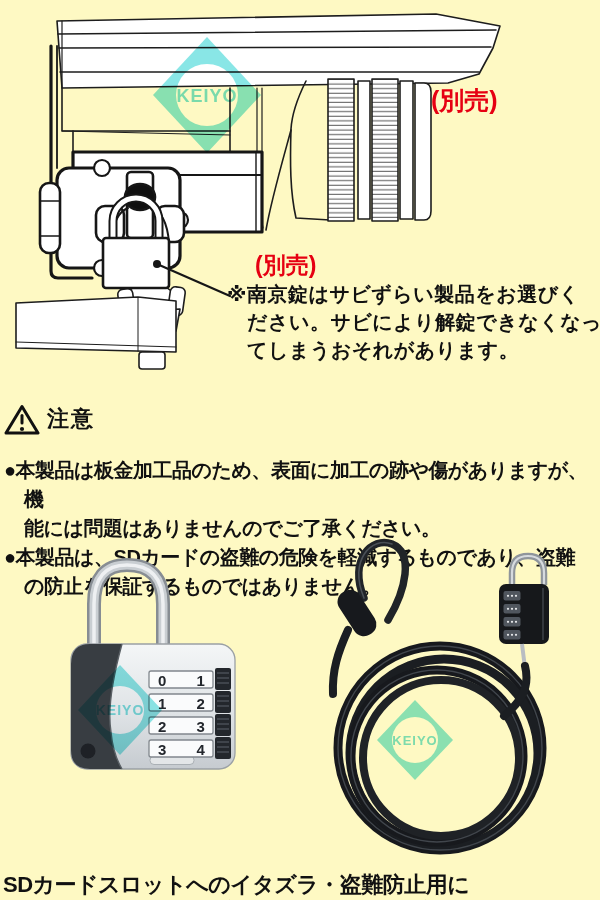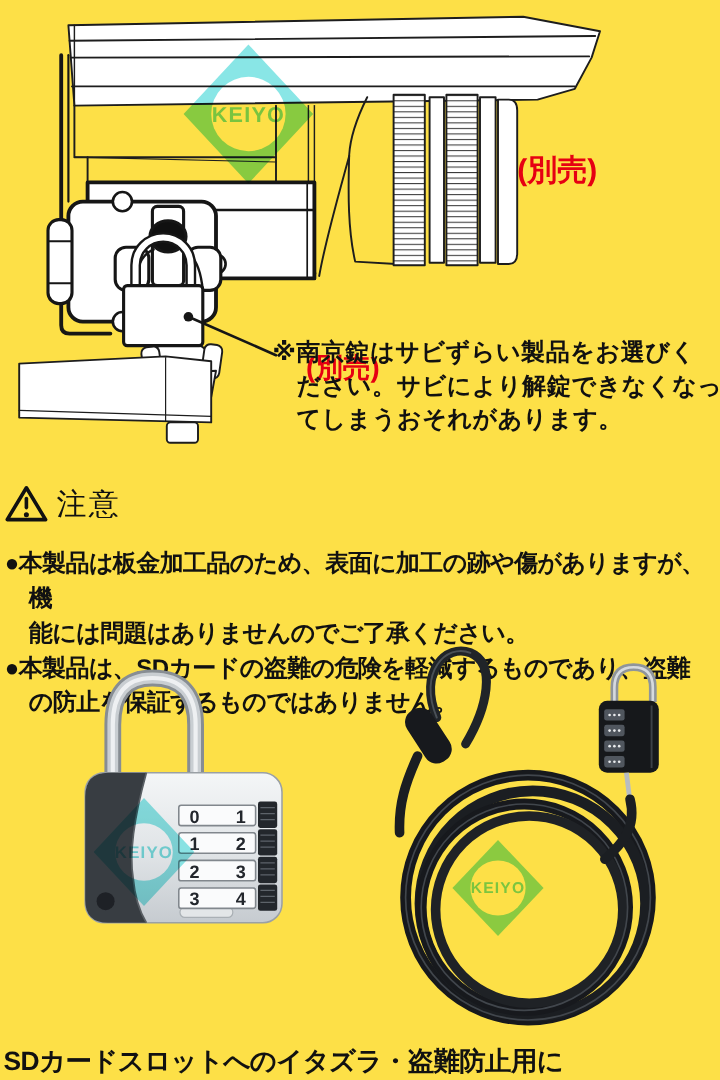--- a/index.html
+++ b/index.html
@@ -1,32 +1,32 @@
 <!DOCTYPE html>
 <html><head>
 <meta charset="utf-8">
 <style>
   html,body{margin:0;padding:0;background:#fff;}
   .page{
-    position:relative;width:600px;height:900px;background:#fde047;overflow:hidden;
+    position:relative;width:600px;height:900px;background:#fef9c3;overflow:hidden;
     font-family:"Liberation Sans","DejaVu Sans",sans-serif;color:#111;
   }
   .abs{position:absolute;}
-  .red-label{color:#e60012;font-weight:bold;white-space:nowrap;margin-top:41px;}
+  .red-label{color:#e60012;font-weight:bold;white-space:nowrap;}
   .red-label.top{left:431px;top:84px;font-size:25px;letter-spacing:0px;}
   .red-label.mid{left:255px;top:250px;font-size:23px;}
   .note-text{
     left:227px;top:280px;width:364px;
     font-size:20px;line-height:28px;font-weight:bold;
     white-space:pre-line;padding-left:1em;text-indent:-1em;
     letter-spacing:0.5px;
   }
   .caution{left:4px;top:402px;width:594px;}
   .caution-header{display:flex;align-items:center;gap:7px;height:34px;}
-  .caution-title{font-size:25px;font-weight:normal;letter-spacing:2px;}
+  .caution-title{font-size:22px;font-weight:bold;letter-spacing:2px;}
   .caution-items{margin-top:20px;}
   .caution-item{
     font-size:20px;line-height:29px;font-weight:bold;
     white-space:pre-line;padding-left:1em;text-indent:-1em;
     letter-spacing:-0.5px;
   }
   .footer{left:3px;top:842px;width:594px;font-weight:bold;font-size:22px;line-height:27px;letter-spacing:-0.5px;margin-top:29px;}
   .footer div{white-space:nowrap;}
   svg text.wm{font-family:"Liberation Sans",sans-serif;font-weight:bold;fill:#6fdede;text-anchor:middle;letter-spacing:1px;}
   svg text.dial{font-family:"Liberation Sans",sans-serif;font-weight:bold;fill:#23272d;}

